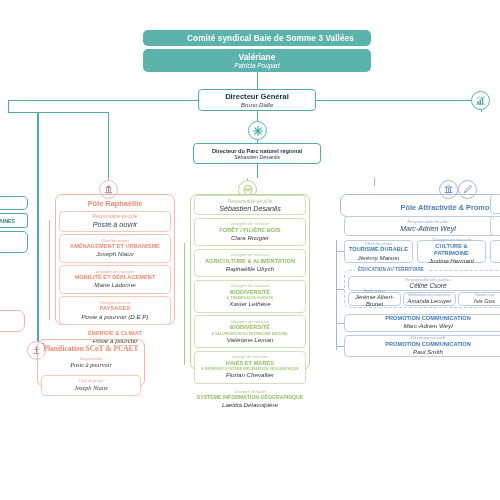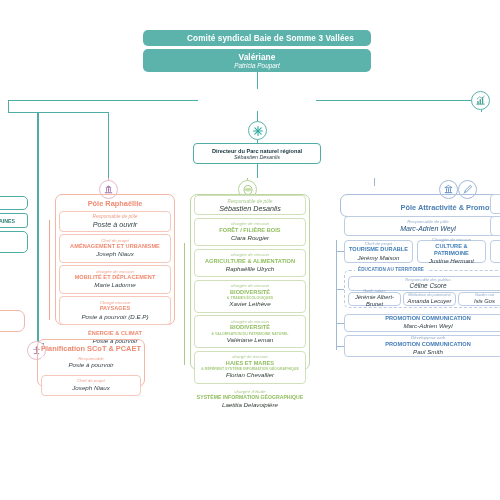--- a/index.html
+++ b/index.html
@@ -103,20 +103,24 @@
     <div class="title">Comité syndical Baie de Somme 3 Vallées</div>
   </div>
 
   <div class="box teal-fill" style="left:143px;top:49px;width:228px;height:23px;">
     <div class="role">Valériane</div>
     <div class="person">Patricia Poupart</div>
   </div>
 
   <div class="ln v" style="left:257px;top:72px;height:17px;"></div>
 
+  <div class="box teal-out" style="left:198px;top:89px;width:118px;height:22px;">
+    <div class="role">Directeur Général</div>
+    <div class="person">Bruno Dalle</div>
+  </div>
 
   <div class="ln h" style="left:8px;top:100px;width:190px;"></div>
   <div class="ln h" style="left:316px;top:100px;width:165px;"></div>
   <div class="ln v" style="left:8px;top:100px;height:12px;"></div>
   <div class="ln v" style="left:481px;top:100px;height:12px;"></div>
 
   <div class="badge teal" style="left:471px;top:91px;width:19px;height:19px;">
     <svg width="11" height="11" viewBox="0 0 24 24">
       <path d="M3 20h18" stroke="#4aa49c" stroke-width="2" fill="none"></path>
       <rect x="5" y="13" width="3" height="7" fill="#4aa49c"></rect>
@@ -209,21 +213,21 @@
 
   <div class="badge pink" style="left:27px;top:341px;width:19px;height:19px;">
     <svg width="11" height="11" viewBox="0 0 24 24">
       <circle cx="12" cy="5" r="2" fill="#9b6fa8"></circle>
       <rect x="11.2" y="6" width="1.6" height="11" fill="#9b6fa8"></rect>
       <rect x="5" y="8.5" width="14" height="1.4" fill="#9b6fa8"></rect>
       <rect x="6" y="18" width="12" height="1.8" fill="#9b6fa8"></rect>
     </svg>
   </div>
 
-  <div class="pole pink" style="left:37px;top:339px;width:108px;height:48px;">
+  <div class="pole pink" style="left:37px;top:339px;width:108px;height:48px;font-family:Liberation Serif, serif;">
     <div class="pole-head">Planification SCoT &amp; PCAET</div>
     <div class="cell noborder" style="padding-top:0;">
       <div class="lbl">Responsable</div>
       <div class="nm vacant">Poste à pourvoir</div>
     </div>
     <div class="cell" style="width:100px;margin-top:1px;">
       <div class="lbl">Chef de projet</div>
       <div class="nm">Joseph Niaux</div>
     </div>
   </div>

